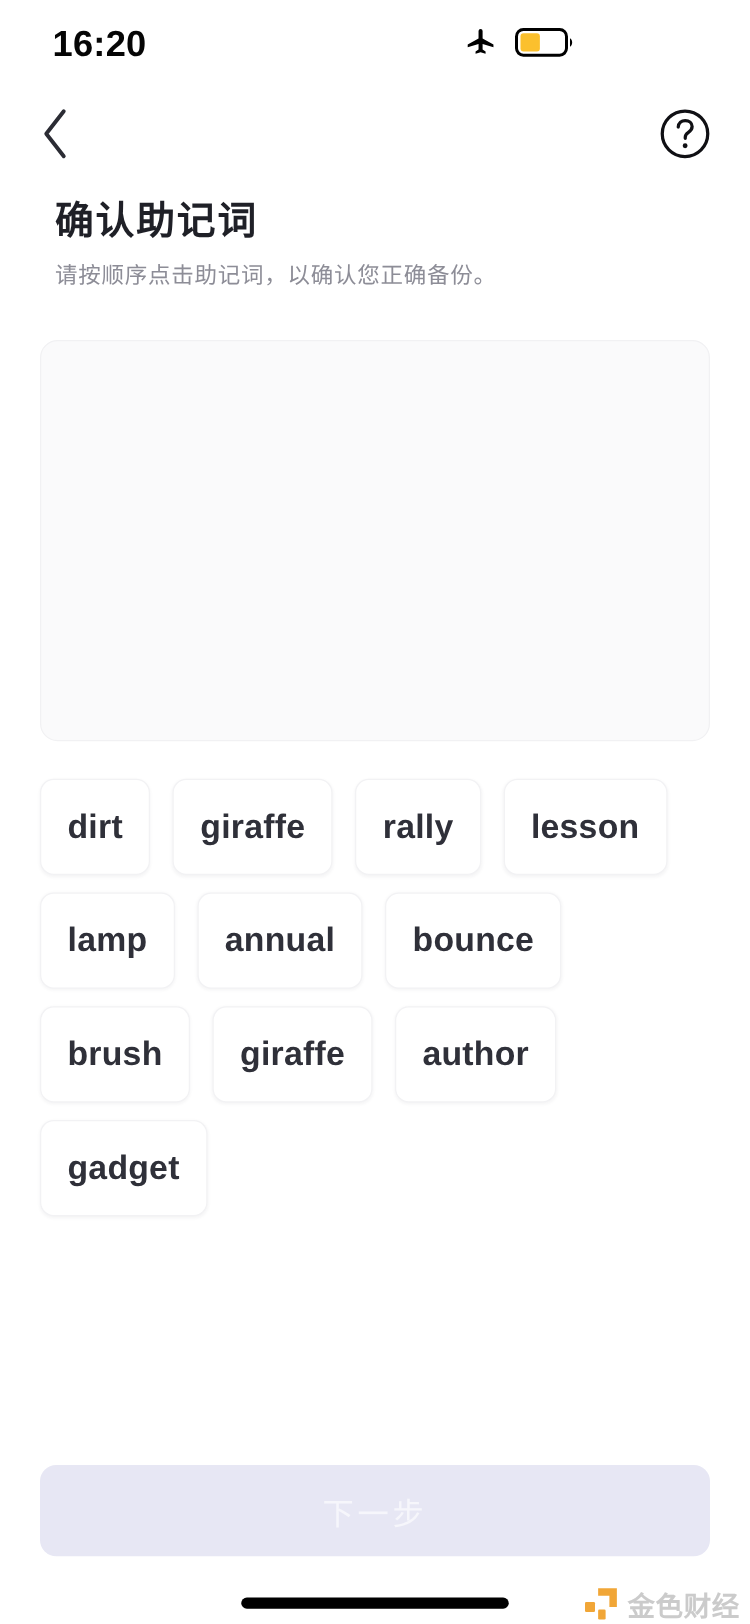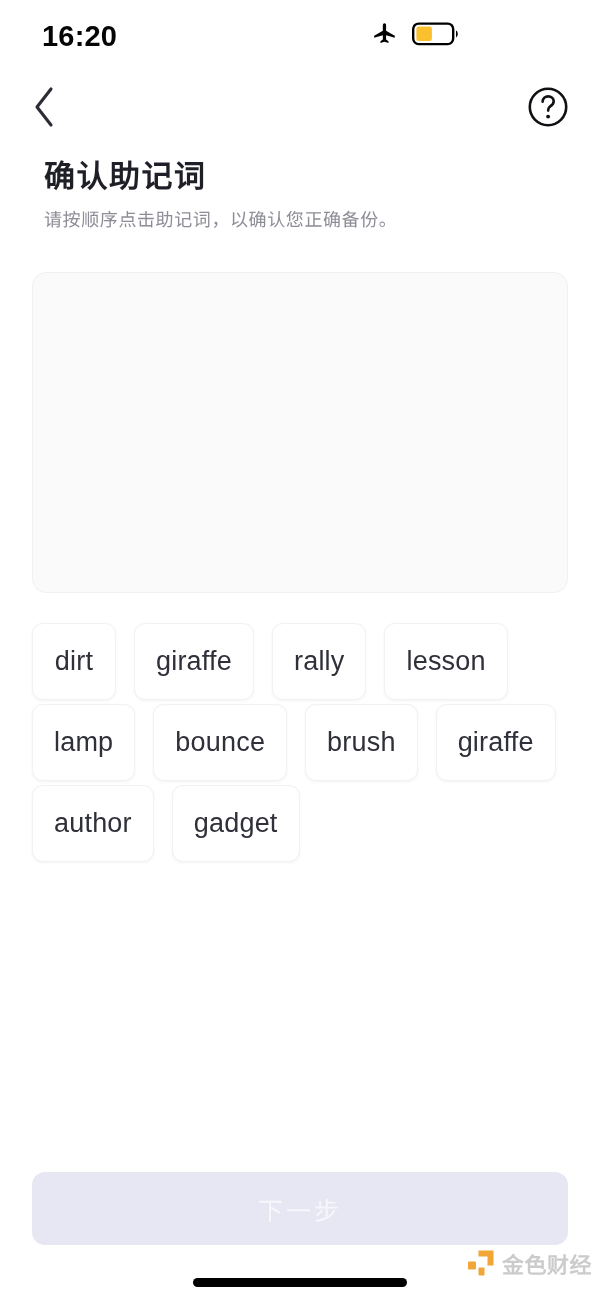--- a/index.html
+++ b/index.html
@@ -108,21 +108,22 @@
     padding: 18px;
   }
 
   
   #word-bank {
     position: absolute;
     top: 623px; left: 32px;
     width: 540px;
     display: flex;
     flex-wrap: wrap;
-    gap: 4px 18px;
+    gap: 14px 18px;
+    font-weight: bold;
   }
   .word-chip {
     height: 77px;
     min-width: 84px;
     padding: 0 21px;
     display: flex;
     align-items: center;
     justify-content: center;
     background: #ffffff;
     border: 1px solid #f2f2f4;
@@ -156,21 +157,21 @@
     position: absolute;
     left: 193px; bottom: 12px;
     width: 214px; height: 9px;
     background: #000000;
     border-radius: 5px;
   }
 
   
   #watermark {
     position: absolute;
-    right: 8px; bottom: 20px;
+    right: 8px; bottom: 0;
     display: flex;
     align-items: center;
     gap: 7px;
     opacity: 0.93;
   }
   #watermark-logo { display: block; }
   #watermark-text {
     font-size: 22px;
     font-weight: 700;
     color: #c8c8c8;
@@ -223,20 +224,21 @@
   <div id="selection-card">
     <div id="selected-words"></div>
   </div>
 
   <div id="word-bank">
       <div class="word-chip">dirt</div>
       <div class="word-chip">giraffe</div>
       <div class="word-chip">rally</div>
       <div class="word-chip">lesson</div>
       <div class="word-chip">lamp</div>
+      <div class="word-chip">annual</div>
       <div class="word-chip">bounce</div>
       <div class="word-chip">brush</div>
       <div class="word-chip">giraffe</div>
       <div class="word-chip">author</div>
       <div class="word-chip">gadget</div>
     </div>
 
   <button id="next-button" disabled="disabled">下一步</button>
 
   <div id="home-indicator"></div>

